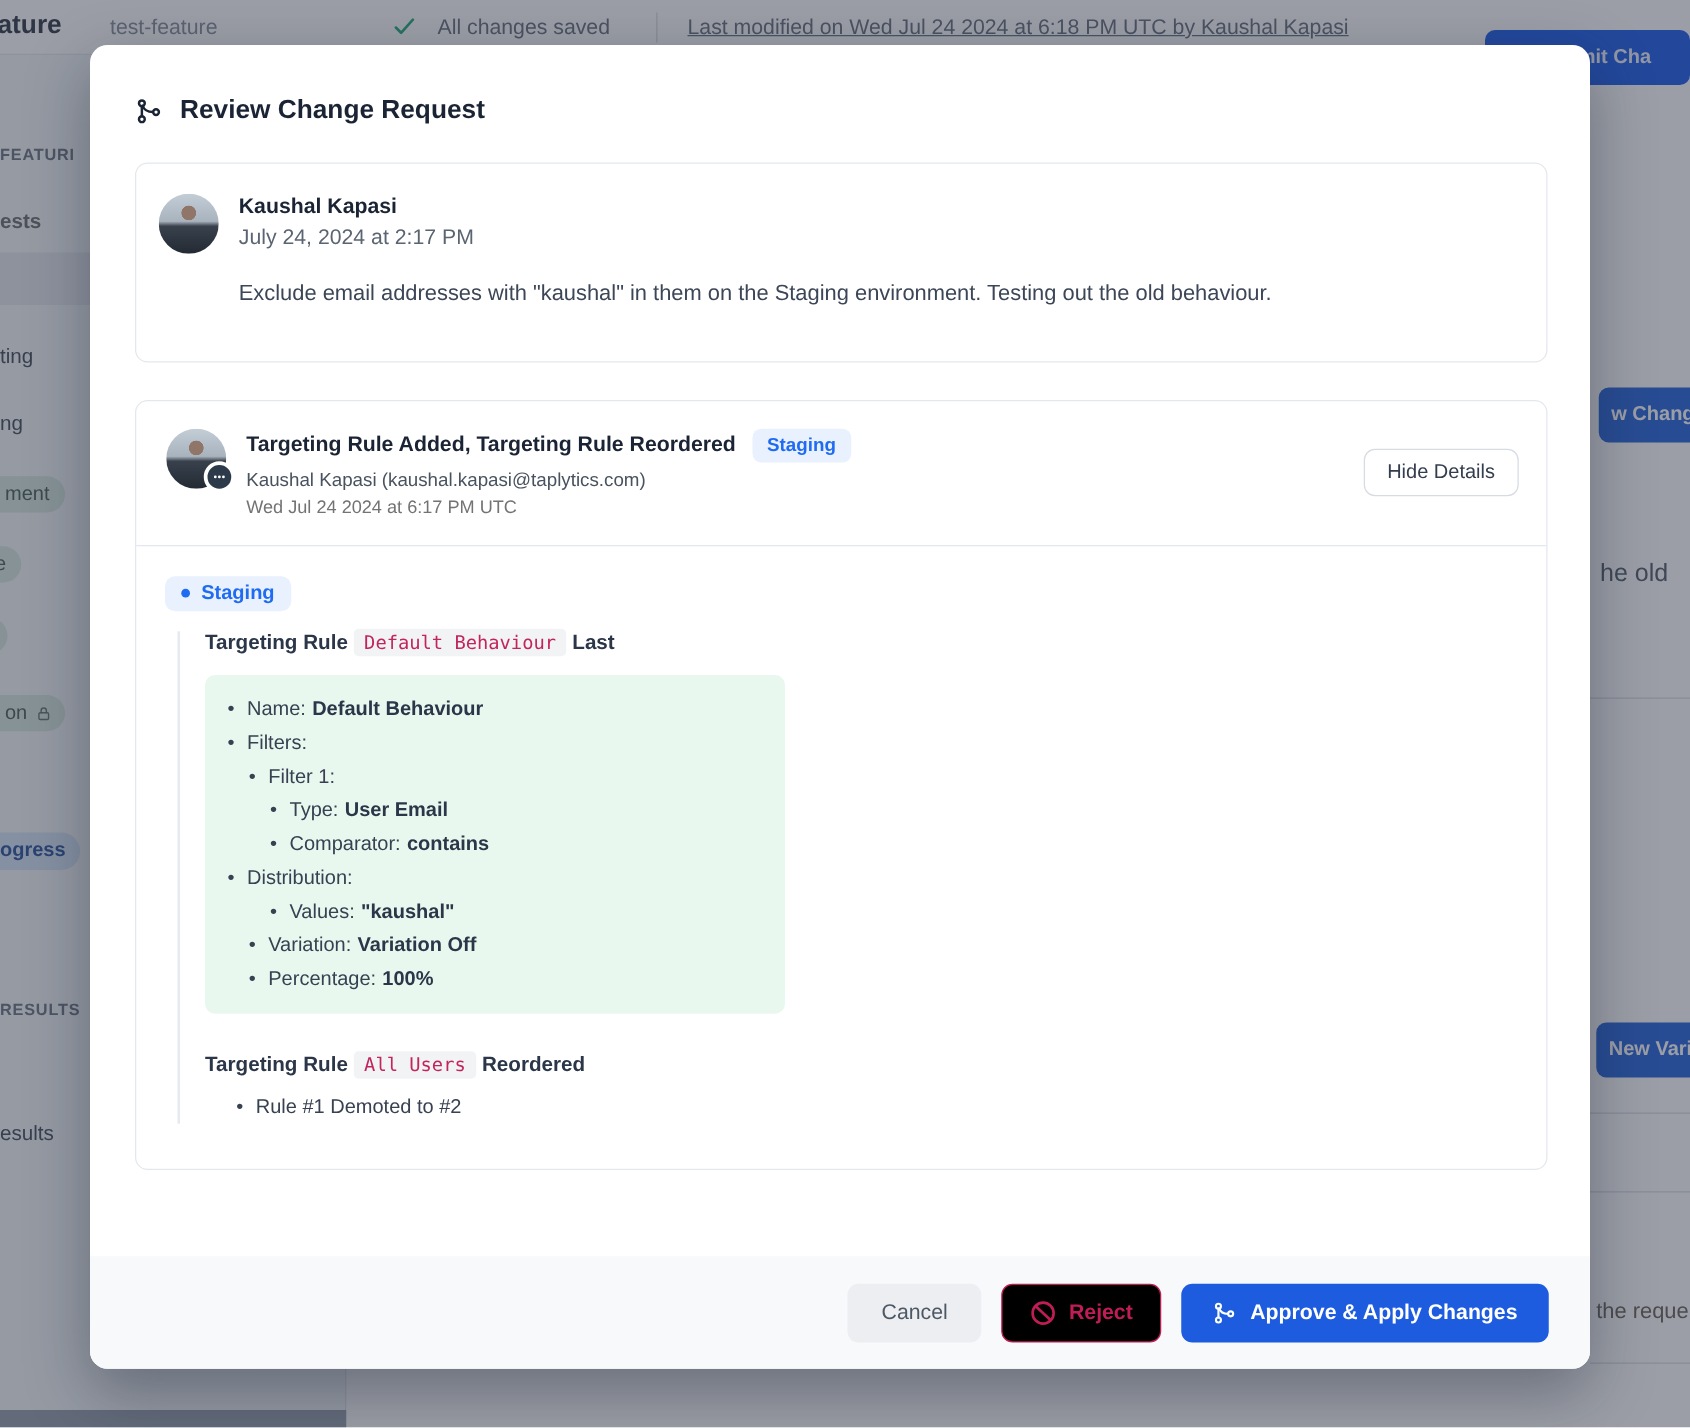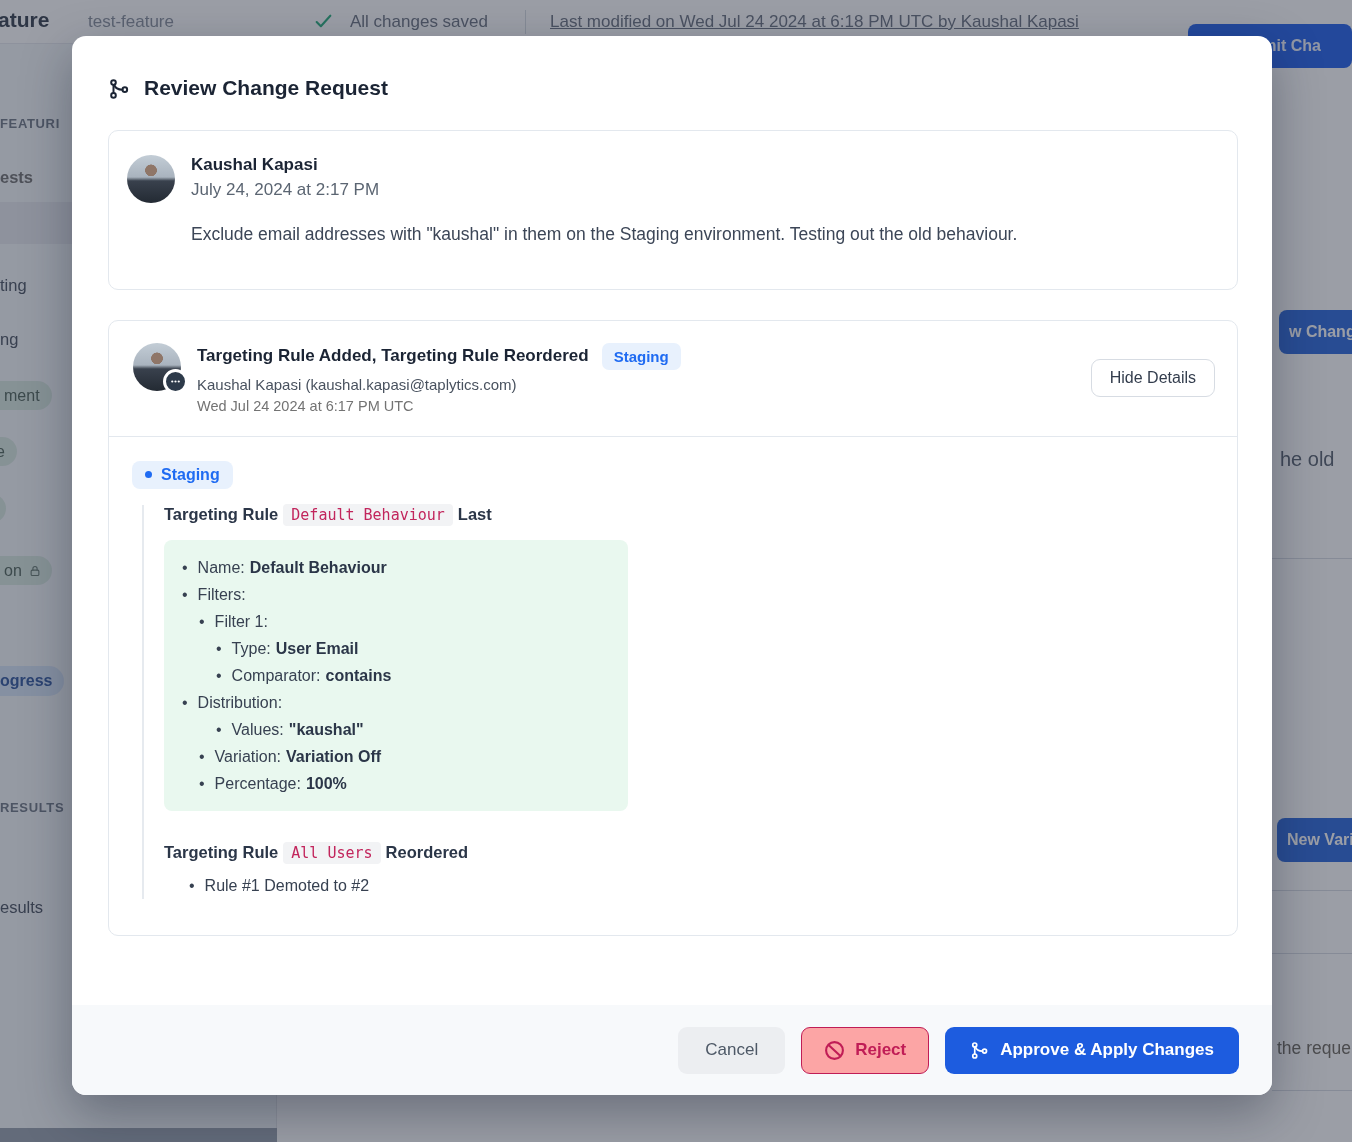--- a/index.html
+++ b/index.html
@@ -83,21 +83,21 @@
   .dr { display:flex; align-items:baseline; font-size:16px; color:#374151; line-height:27px; }
   .dr::before { content:"•"; margin-right:10px; color:#374151; }
   .dr .val { font-weight:700; color:#2b3648; margin-left:5px; }
   .i1 { margin-left:17px; } .i2 { margin-left:34px; }
   ul.reorder-list { list-style:none; margin-top:10px;text-align:right; }
   .reorder-list .dr { margin-left:25px; }
 
   .modal-footer { height:90px; background:#f7f9fb; border-radius:0 0 14px 14px; display:flex; align-items:center; justify-content:flex-end; gap:16px; padding-right:33px; }
   .btn { font-family:inherit; font-size:17px; border-radius:9px; height:47px; display:flex; align-items:center; justify-content:center; cursor:pointer; }
   .btn-cancel { background:#eceef1; border:none; color:#4d5866; font-weight:500; padding:0 27px; }
-  .btn-reject { background:#fca5a5; border:1px solid #c01d56; color:#c01d56; font-weight:600; padding:0 22px; gap:10px; }
+  .btn-reject { background:#000000; border:1px solid #c01d56; color:#c01d56; font-weight:600; padding:0 22px; gap:10px; }
   .btn-reject svg { width:21px; height:21px; }
   .btn-approve { background:#1d5cdf; border:none; color:#fff; font-weight:700; padding:0 25px; gap:11px; }
   .btn-approve svg { width:19px; height:19px; }
 </style>
 </head>
 <body>
 
 <div class="bg-page">
 
   <div class="topbar">

